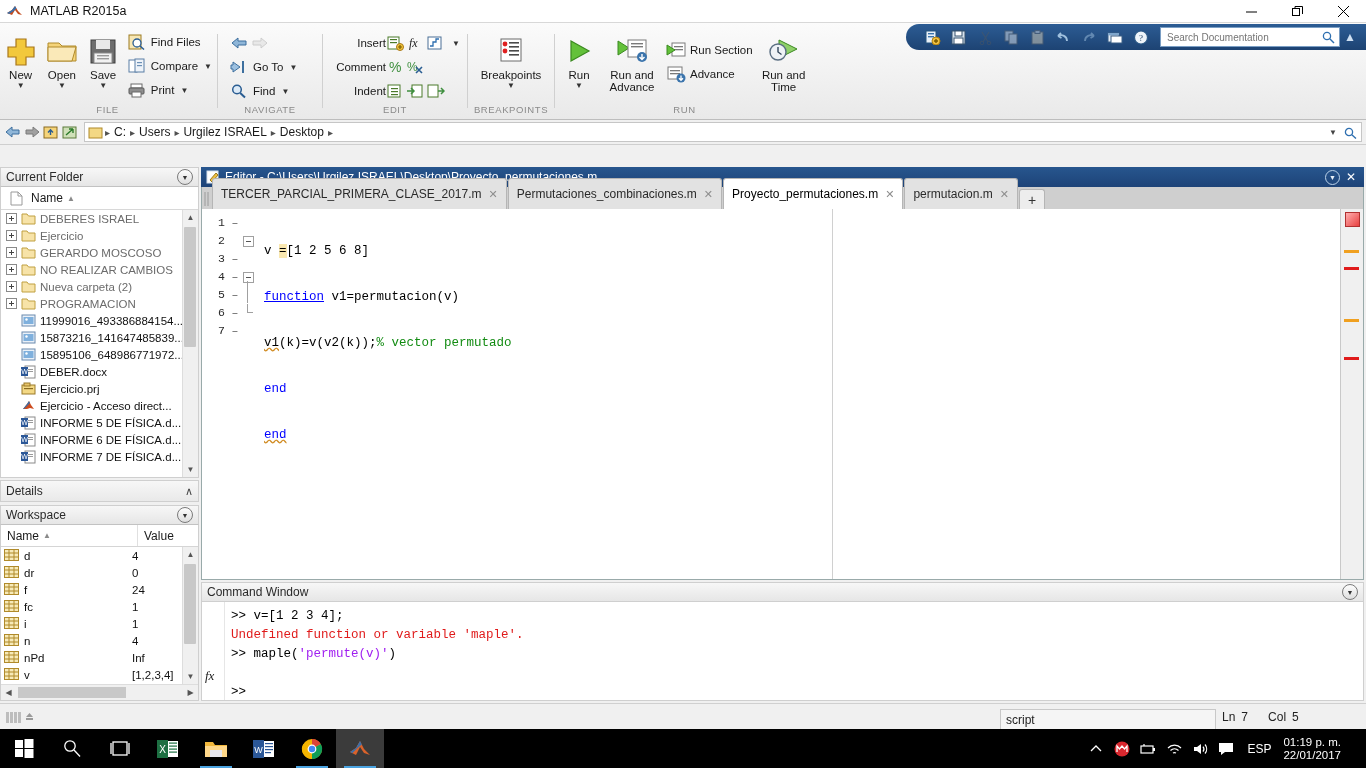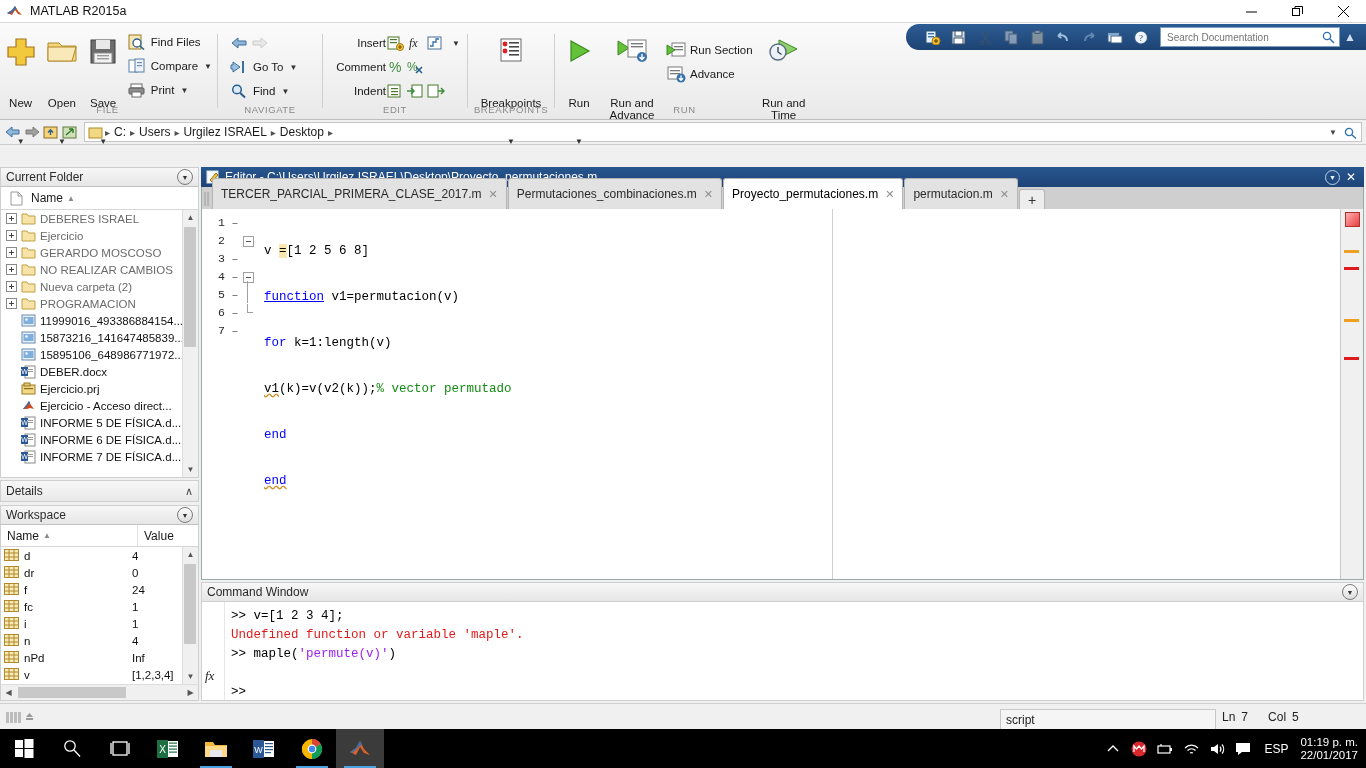--- a/index.html
+++ b/index.html
@@ -46,21 +46,21 @@
   
   .ribbon{height:96px;background:linear-gradient(180deg,#fbfbfb 0%,#e9e9e9 100%);
     border-bottom:1px solid #bdbdbd;display:flex;position:relative;}
   .rgroup{display:flex;flex-direction:column;justify-content:space-between;
     height:96px;position:relative;}
   .rgroup .gbody{display:flex;align-items:flex-start;padding-top:5px;height:72px;}
   .glabel{font-size:9.5px;color:#8a8a8a;text-align:center;letter-spacing:.6px;height:16px;line-height:14px;}
   .gsep{width:1px;background:#d0d0d0;height:74px;align-self:center;margin:0 2px;}
 
   .bigbtn{width:60px;display:flex;flex-direction:column;align-items:center;
-    padding-top:6px;cursor:default;gap:28px;}
+    padding-top:6px;cursor:default;}
   .bigbtn .ic{height:34px;display:flex;align-items:center;justify-content:center;}
   .bigbtn .lb{font-size:11.5px;color:#1a1a1a;margin-top:1px;text-align:center;line-height:12px;}
   .bigbtn .caret{font-size:8px;color:#333;line-height:8px;margin-top:1px;}
 
   .smallrow{display:flex;align-items:center;height:24px;padding:0 3px;}
   .smallrow .ic{width:20px;height:18px;display:flex;align-items:center;justify-content:center;}
   .smallrow .lb{font-size:11.5px;color:#1a1a1a;margin-left:4px;white-space:nowrap;}
   .smallrow .dd{font-size:8px;color:#333;margin-left:6px;}
   .colstack{display:flex;flex-direction:column;justify-content:flex-start;}
   .rlabel{font-size:11.5px;color:#1a1a1a;text-align:right;width:58px;line-height:24px;height:24px;}
@@ -194,21 +194,21 @@
     font-size:12px;color:#222;gap:6px;}
 
   
   .taskbar{position:absolute;left:0;top:729px;width:1366px;height:39px;background:#000;display:flex;align-items:center;}
   .tbitem{width:48px;height:39px;display:flex;align-items:center;justify-content:center;position:relative;}
   .tbitem.active{background:#3b3b3b;}
   .tbitem .uline{position:absolute;bottom:0;left:8px;right:8px;height:2px;background:#4aa3e0;}
   .tray{position:absolute;right:0;top:0;height:39px;display:flex;align-items:center;padding-right:6px;}
   .tray .ti{width:26px;height:39px;display:flex;align-items:center;justify-content:center;color:#fff;}
   .tray .lang{color:#fff;font-size:12px;margin:0 8px;}
-  .tray .clock{color:#fff;font-size:11.5px;line-height:13px;text-align:center;margin-left:4px;margin-right:2px;}
+  .tray .clock{color:#fff;font-size:11.5px;line-height:13px;text-align:center;margin-left:4px;margin-right:19px;}
 </style>
 </head>
 <body>
 
 <div class="app">
 
   <div class="titlebar">
     <div class="mlogo">
       <svg width="18" height="14" viewBox="0 0 18 14">
         <path d="M1 9 L6 6 L9 2 L12 7 L16 11 L12 10 L9 6 L6 11 Z" fill="#c44c1f"></path>
@@ -1061,21 +1061,20 @@
             <div class="f"></div>
             <div class="f">
                 <span class="foldend" style="top:8px"></span>
                 <span class="foldline" style="top:0;height:9px"></span>
               </div>
             <div class="f"></div>
           </div>
           <div class="code">
             <div class="cl"><span class="pl">v </span><span class="hl">=</span><span class="pl">[1 2 5 6 8]</span></div>
             <div class="cl"><span class="kw" style="text-decoration:underline">function</span><span class="pl"> v1=permutacion(v)</span></div>
-            <div class="cl"><span class="kw">for</span><span class="pl"> k=1:length(v)</span></div>
             <div class="cl"><span class="pl sqr">v1</span><span class="pl">(k)=v(v2(k));</span><span class="cm">% vector permutado</span></div>
             <div class="cl"><span class="kw">end</span></div>
             <div class="cl"><span class="kw sqr">end</span></div>
           </div>
           <div class="edvline"></div>
           <div class="edmark">
             <div class="sq2"></div>
             <div class="m" style="top:41px;background:#f0a020"></div>
             <div class="m" style="top:58px;background:#e01b1b"></div>
             <div class="m" style="top:110px;background:#f0a020"></div>

